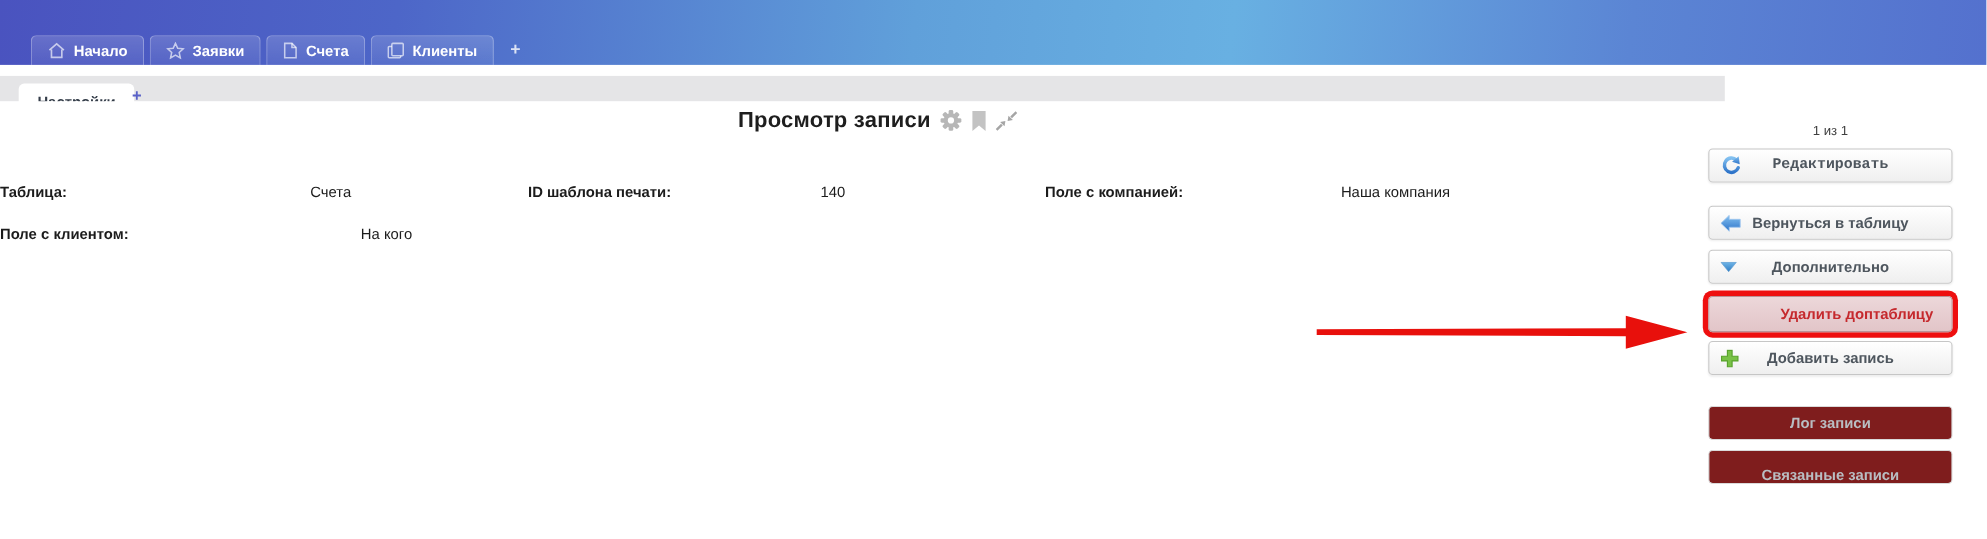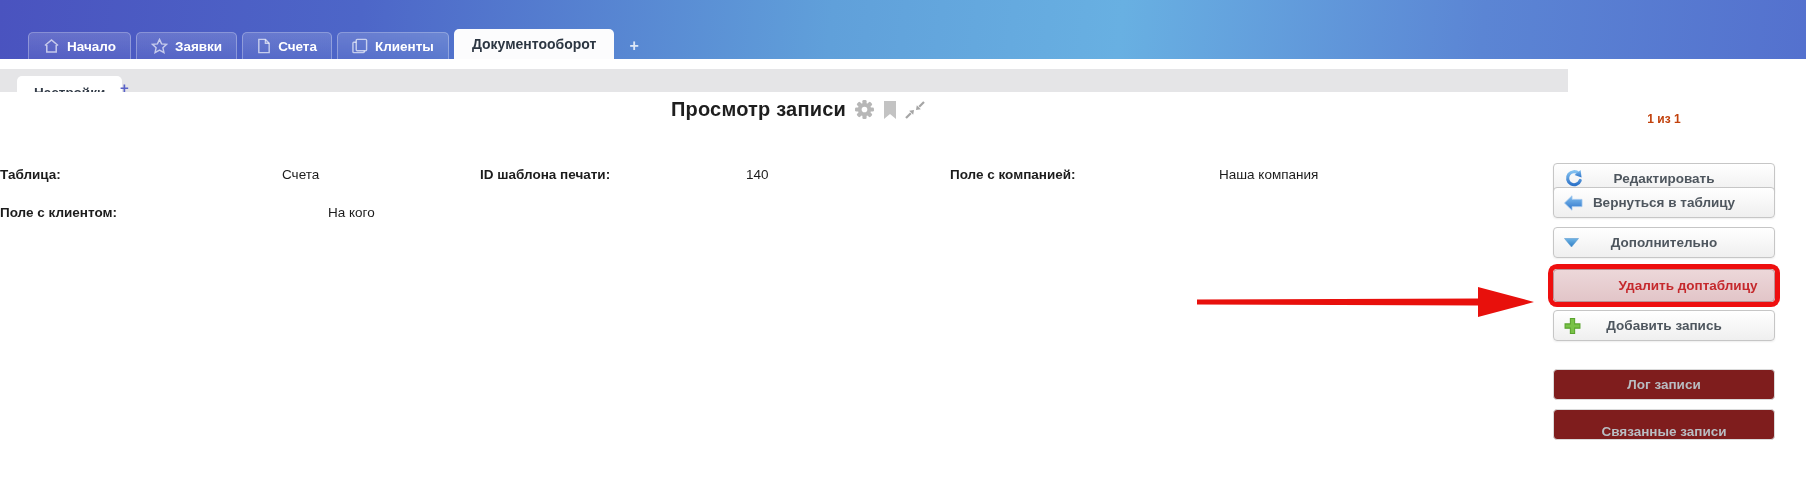--- a/index.html
+++ b/index.html
@@ -63,21 +63,21 @@
     position: absolute; font-size: 13.5px; font-weight: bold; color: #1c1c1c; text-align: left;
   }
   .field-value {
     position: absolute; font-size: 13.5px; color: #1c1c1c; text-align: left;
   }
 
   
   .sidebar { position: absolute; left: 1553px; top: 0; width: 222px; }
   .pager {
     position: absolute; left: 0; top: 20px; width: 222px; text-align: center;
-    color: #c2410c; font-size: 12px; font-weight: bold;
+    color: #404040; font-size: 12px; font-weight: normal;
   }
   .btn {
     position: absolute; left: 0; width: 222px; height: 31px;
     display: flex; align-items: center; justify-content: center;
     background: linear-gradient(#ffffff, #efefef);
     border: 1px solid #c6c6c6; border-radius: 4px;
     box-shadow: 0 1px 2px rgba(0,0,0,0.07);
     font-size: 13.5px; font-weight: bold; color: #4e565e; cursor: pointer;
   }
   .btn .bicon { position: absolute; left: 10px; top: 50%; transform: translateY(-50%); display: flex; }
@@ -149,23 +149,20 @@
       <div class="tab">
         <span class="ticon">
           <svg width="16" height="16" viewBox="0 0 17 17" fill="none" stroke="rgba(255,255,255,0.65)" stroke-width="1.5">
             <rect x="4.5" y="1.5" width="11" height="12" rx="1"></rect>
               <path d="M4.5 4.5 H2 a1 1 0 0 0 -1 1 V14.5 a1 1 0 0 0 1 1 H12 a1 1 0 0 0 1 -1 V13.5"></path>
           </svg>
         </span>
         <span>Клиенты</span>
       </div>
 
-      <div class="tab active">
-        <span>Документооборот</span>
-      </div>
 
       <div class="tab-add">+</div>
     </div>
   </div>
 
   <div class="subbar">
     <div class="subtab">
       <span>Настройки</span>
     </div>
     <div class="subtab-add">+</div>
@@ -215,21 +212,21 @@
 
     <span class="field-label" style="left:950px; top:75px; width:260px;">Поле с компанией:</span>
     <span class="field-value" style="left:1219px; top:75px;">Наша компания</span>
 
     <span class="field-label" style="left:0; top:113px; width:273px;">Поле с клиентом:</span>
     <span class="field-value" style="left:289px; top:113px;margin-left:39px;">На кого</span>
 
     <div class="sidebar">
       <div class="pager">1 из 1</div>
 
-      <div class="btn" style="top:71px;">
+      <div class="btn" style="top:43px;font-family:Liberation Mono, monospace;">
         <span class="bicon">
           <svg width="20" height="20" viewBox="0 0 20 20">
             <path d="M16.2 11.5 a6.5 6.5 0 1 1 -1.5 -6.9" fill="none" stroke="url(#gblue)" stroke-width="3.2" stroke-linecap="round"></path>
             <polygon points="16.6,1.0 17.6,8.4 10.6,6.0" fill="url(#gblue)"></polygon>
           </svg>
         </span>
         <span>Редактировать</span>
       </div>
 
       <div class="btn" style="top:95px;">

